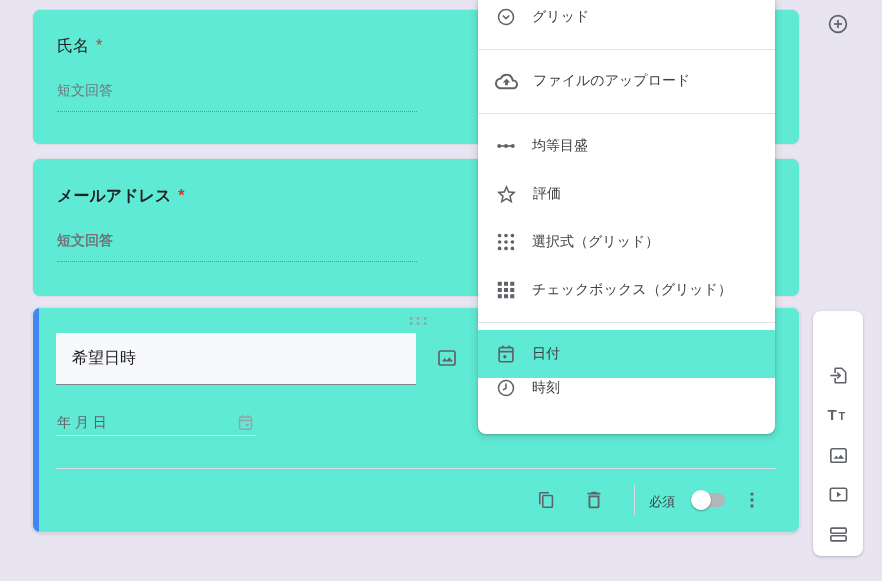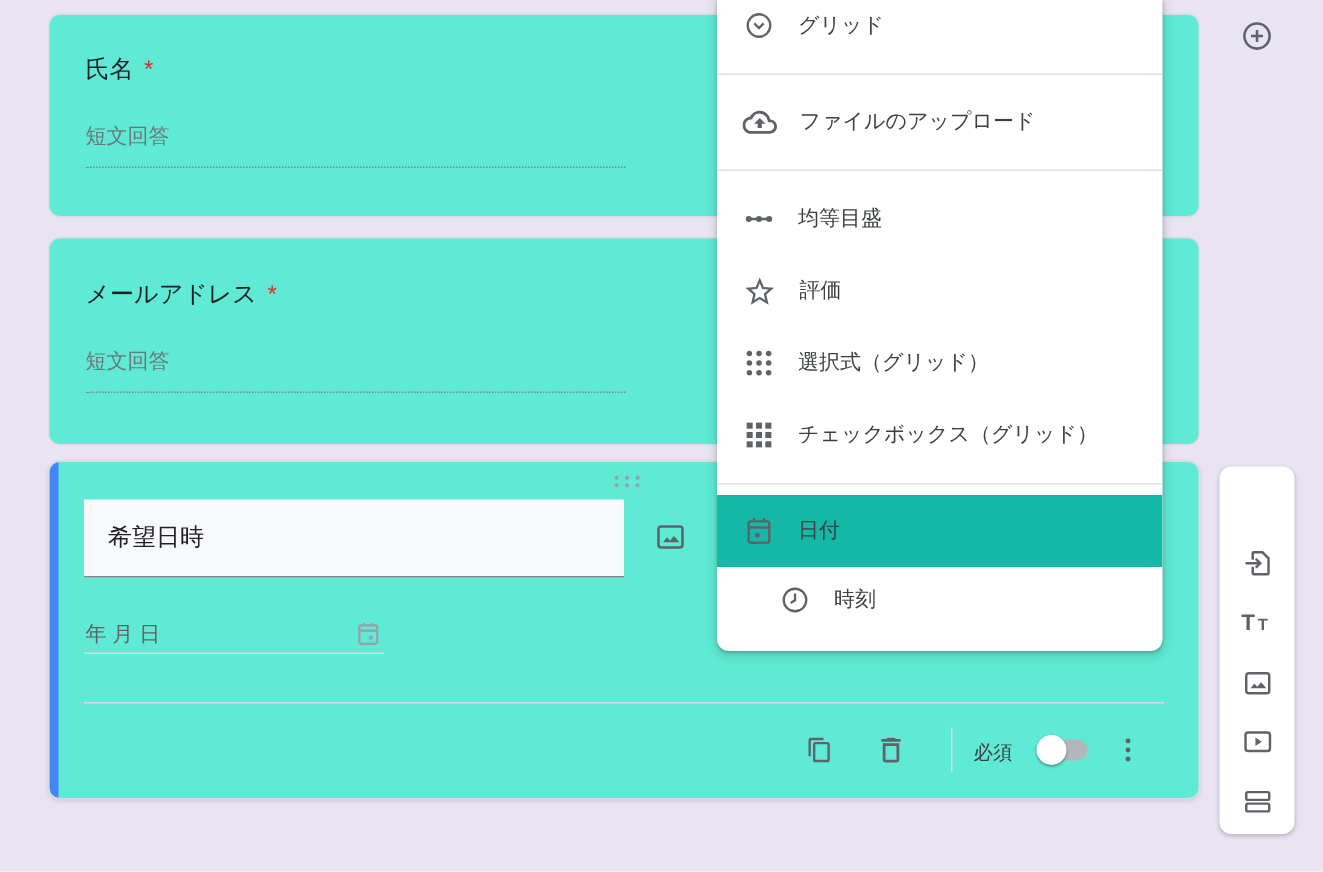--- a/index.html
+++ b/index.html
@@ -40,21 +40,21 @@
     position:absolute; left:478px; top:0; width:297px; height:434px;
     background:#fff; border-radius:0 0 8px 8px;
     box-shadow:0 2px 6px 2px rgba(60,64,67,.15), 0 1px 2px rgba(60,64,67,.3);
     z-index:5; overflow:hidden;
   }
   .menu-row {
     position:absolute; left:0; width:100%; height:48px;
     display:flex; align-items:center; gap:15px; padding:0 17px;
     font-size:14px; color:#3c4043; cursor:pointer;
   }
-  .menu-row.hl { background:#14b8a6; }
+  .menu-row.hl { background:#5eead4; }
   .menu-divider { position:absolute; left:0; width:100%; height:0; border-top:1px solid #e3e3e3; }
 
   .side-toolbar {
     position:absolute; left:813px; top:311px; width:50px; height:245px;
     background:#fff; border-radius:8px;
     box-shadow:0 1px 3px rgba(60,64,67,.3); z-index:4;
   }
   .side-toolbar .icon-btn { left:13px; width:24px; height:24px; }
 
   svg { display:block; }
@@ -63,21 +63,21 @@
 <body>
 
 <div class="canvas">
 
   <div class="card" style="top:9px; height:136px;">
     <div class="q-title" style="left:24px; top:26px;"><span>氏名</span><span class="req">*</span></div>
     <div class="q-placeholder" style="left:24px; top:72px;">短文回答</div>
     <div class="dotted-line" style="left:24px; top:101px; width:360px;"></div>
   </div>
 
-  <div class="card" style="top:158px; height:139px;">
+  <div class="card" style="top:158px; height:139px;font-weight:bold;">
     <div class="q-title" style="left:24px; top:27px;"><span>メールアドレス</span><span class="req">*</span></div>
     <div class="q-placeholder" style="left:24px; top:73px;">短文回答</div>
     <div class="dotted-line" style="left:24px; top:102px; width:360px;"></div>
   </div>
 
   <div class="card selected" style="top:307px; height:226px;">
     <div class="accent-bar"></div>
 
     <div class="icon-btn" style="left:375px; top:8px; width:20px; height:10px;">
       <svg width="20" height="10" viewBox="0 0 20 10">
@@ -220,21 +220,21 @@
       <svg width="22" height="22" viewBox="0 0 24 24">
         <rect x="4.5" y="5" width="15" height="15.5" rx="1.8" fill="none" stroke="#5f6368" stroke-width="1.8"></rect>
         <line x1="4.5" y1="9.4" x2="19.5" y2="9.4" stroke="#5f6368" stroke-width="1.8"></line>
         <line x1="8.5" y1="2.8" x2="8.5" y2="5.5" stroke="#5f6368" stroke-width="1.8"></line>
         <line x1="15.5" y1="2.8" x2="15.5" y2="5.5" stroke="#5f6368" stroke-width="1.8"></line>
         <circle cx="10.8" cy="15" r="1.8" fill="#5f6368"></circle>
       </svg>
       <span>日付</span>
     </div>
 
-    <div class="menu-row" style="top:376px;margin-left:24px;">
+    <div class="menu-row" style="top:364px;">
       <svg width="22" height="22" viewBox="0 0 24 24">
         <circle cx="12" cy="12" r="8.2" fill="none" stroke="#5f6368" stroke-width="1.7"></circle>
         <path d="M12 7.2 L12 12.2 L8.8 14.2" fill="none" stroke="#5f6368" stroke-width="1.7"></path>
       </svg>
       <span>時刻</span>
     </div>
   </div>
 
   <div class="side-toolbar">
     <div class="icon-btn" style="top:323px; margin-top:-311px; position:absolute; left:13px; width:24px; height:24px; top:12px;">

